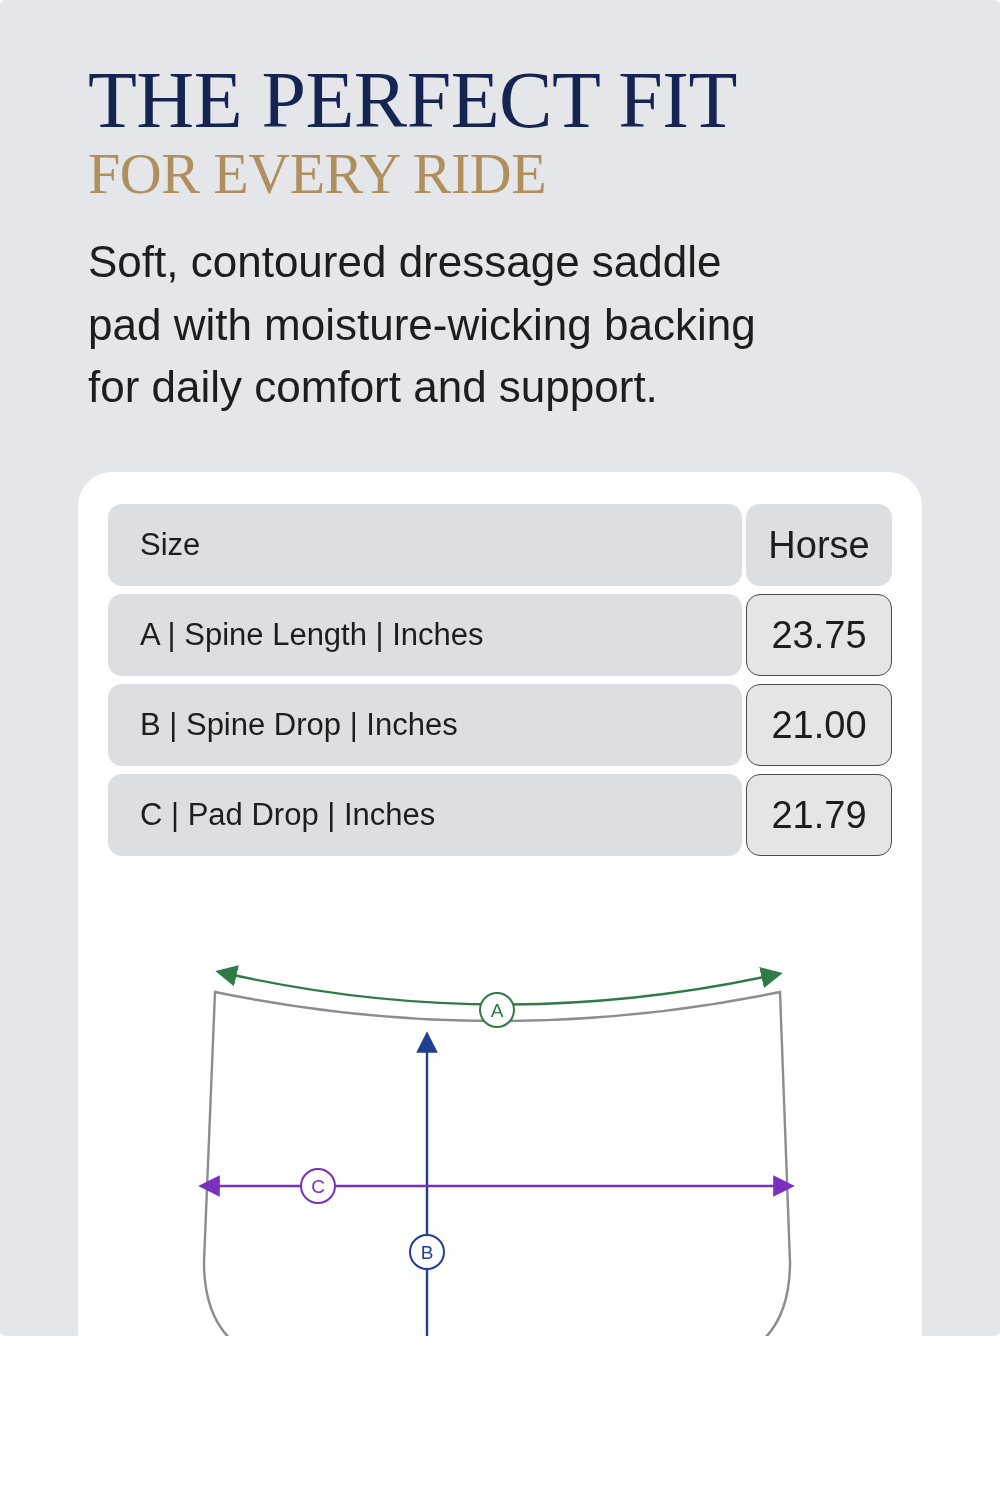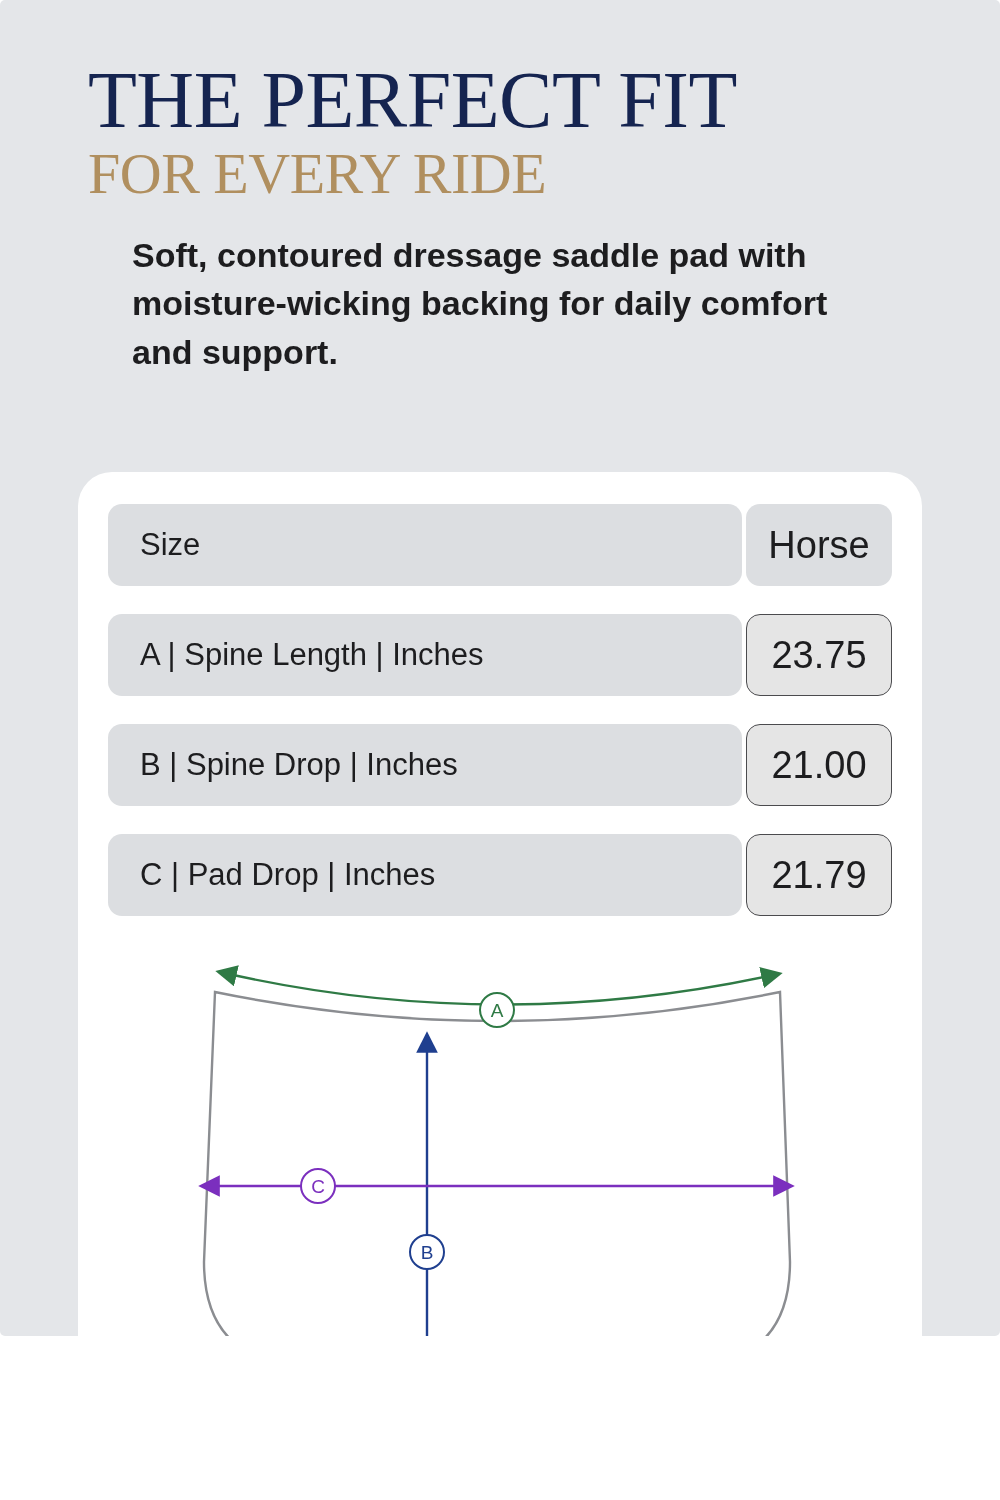--- a/index.html
+++ b/index.html
@@ -41,26 +41,25 @@
     line-height: 1.02;
     letter-spacing: -0.5px;
     color: #b08f5f;
     font-weight: 400;
     white-space: nowrap;
     margin-top: 6px;
   }
 
   .subtitle {
     margin-top: 28px;
-    font-size: 34px;
+    font-size: 44px;
     line-height: 1.42;
     color: #1d1d1f;
     max-width: 700px;
-    font-weight: 700;
-    margin-left: 44px;
+    font-weight: 400;
   }
 
   
   .card {
     position: absolute;
     left: 78px;
     top: 472px;
     width: 844px;
     height: 956px;
     background: #ffffff;
@@ -68,21 +67,21 @@
   }
 
   .rows {
     padding: 32px 30px 0 30px;
   }
 
   .row {
     display: flex;
     align-items: flex-start;
     gap: 4px;
-    margin-bottom: 28px;
+    margin-bottom: 8px;
   }
 
   .row-label {
     flex: 1;
     background: #dcdee1;
     border-radius: 14px;
     display: flex;
     align-items: center;
     padding: 0 32px;
     height: 82px;

